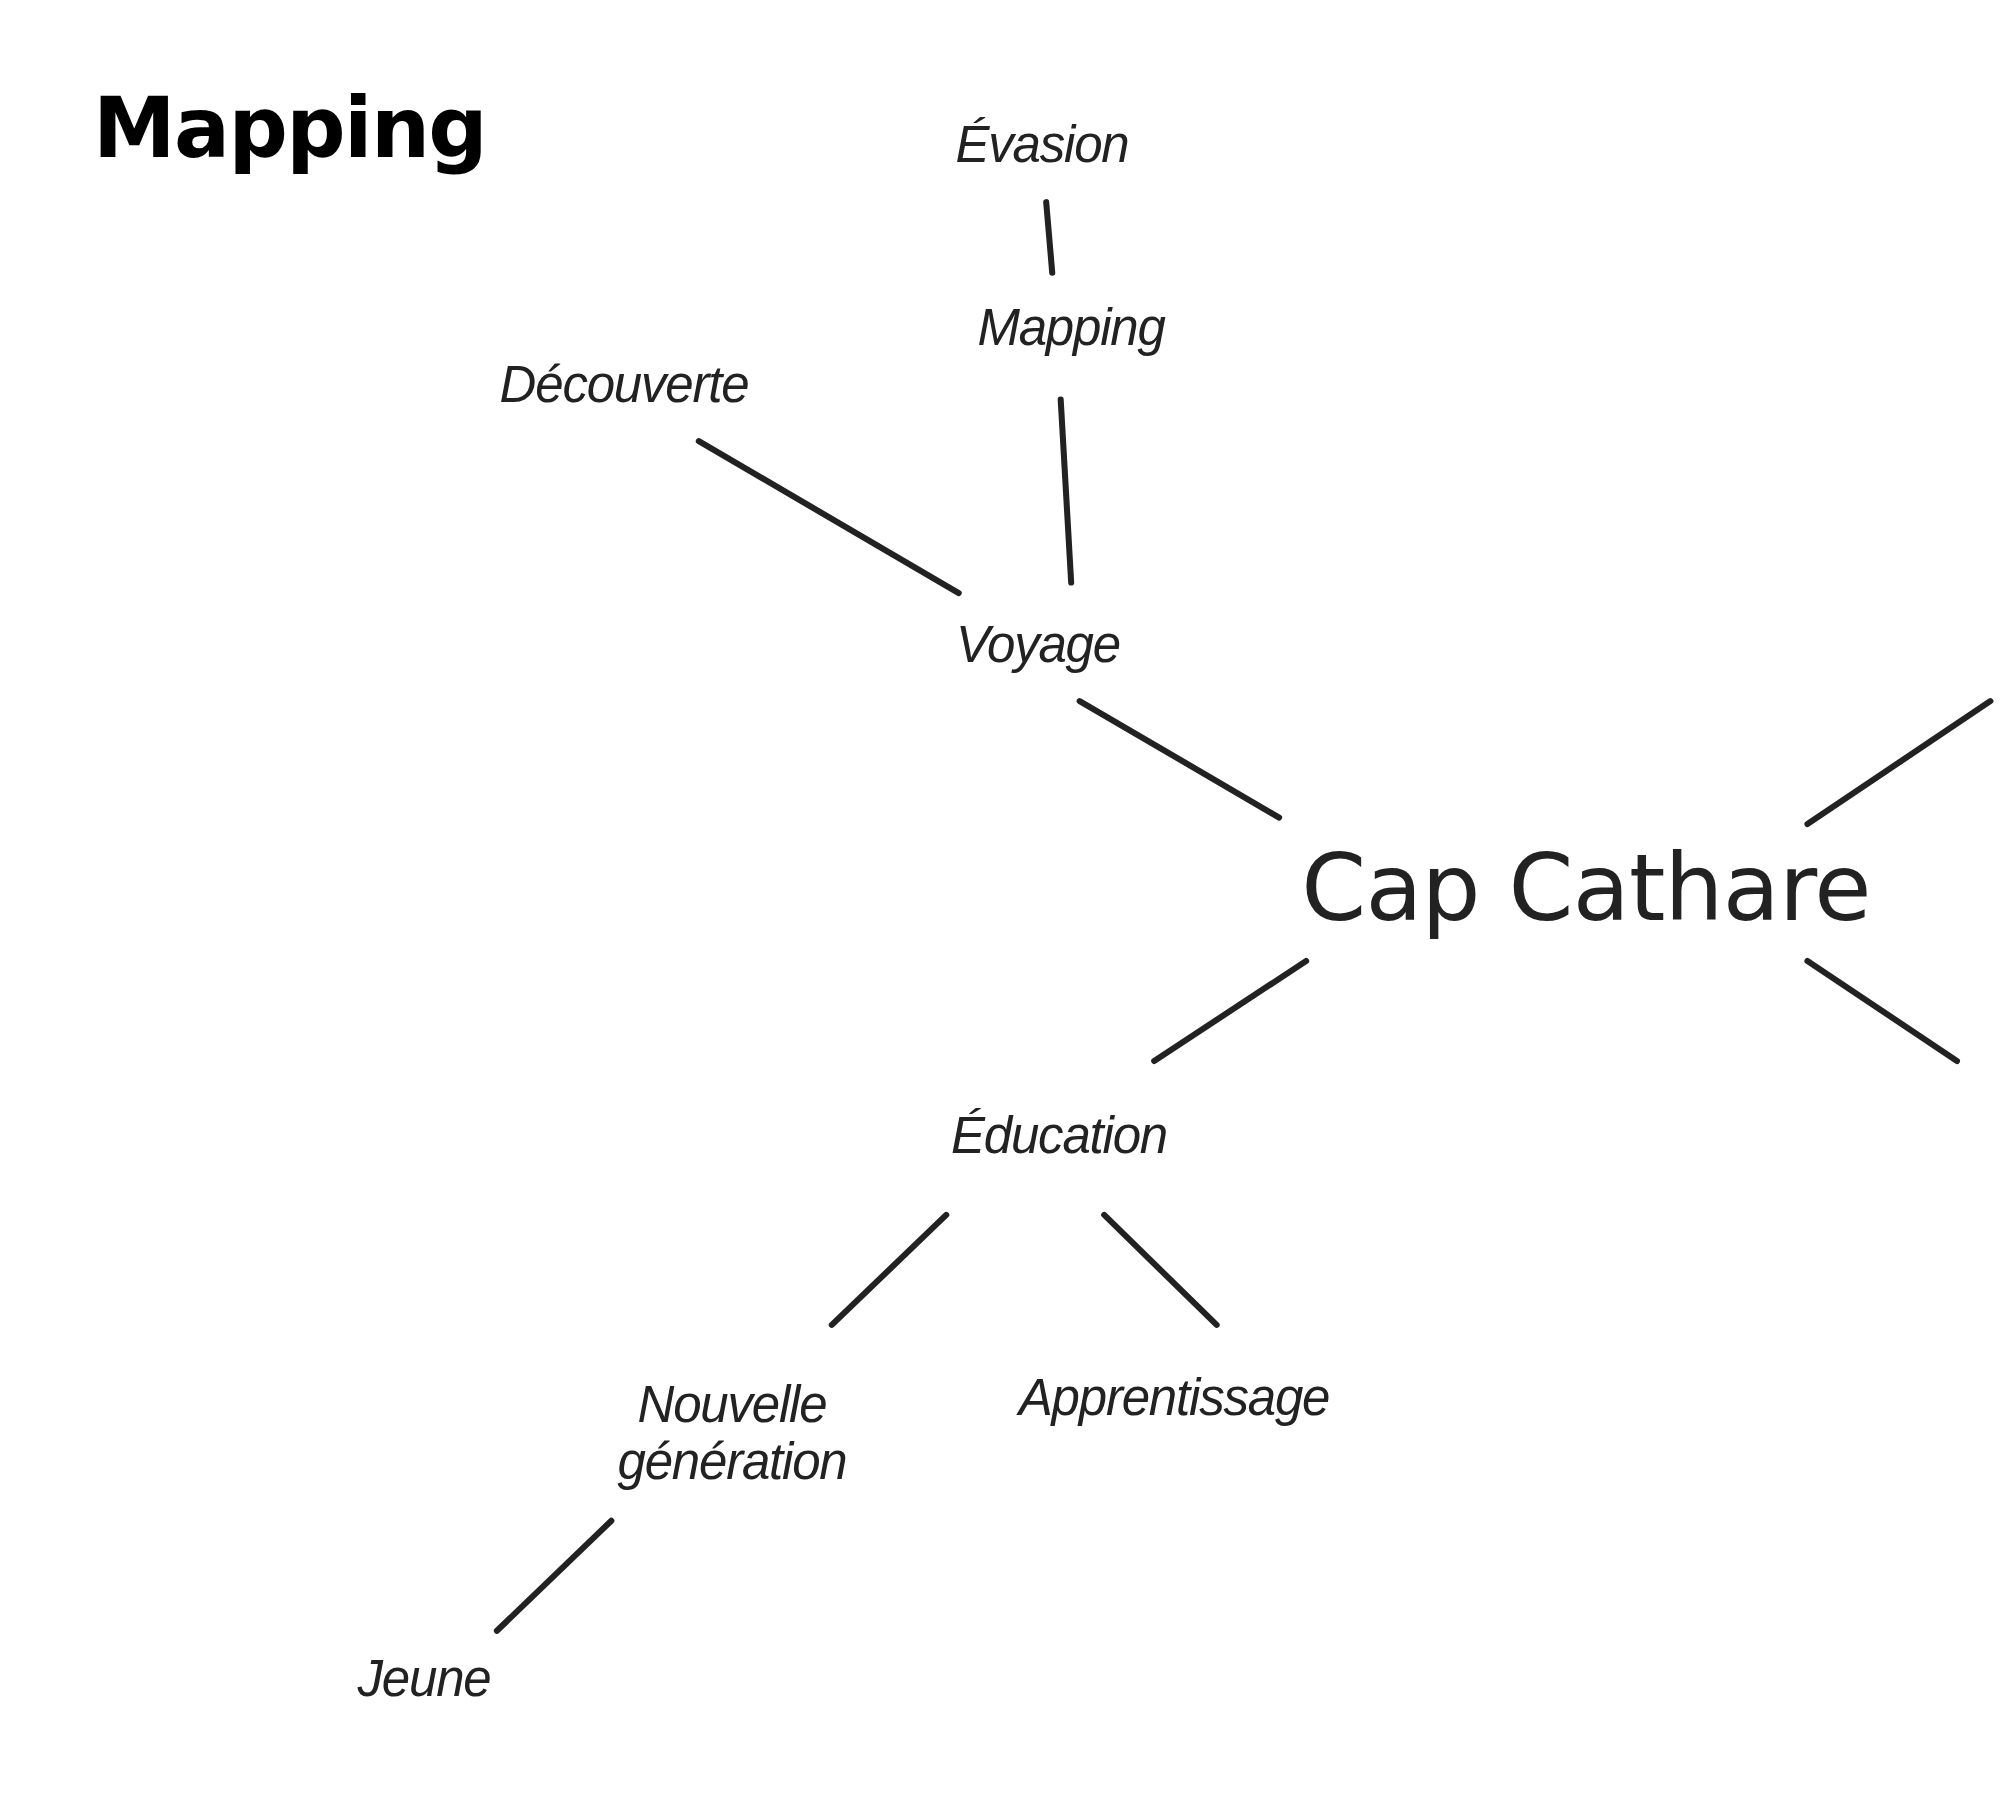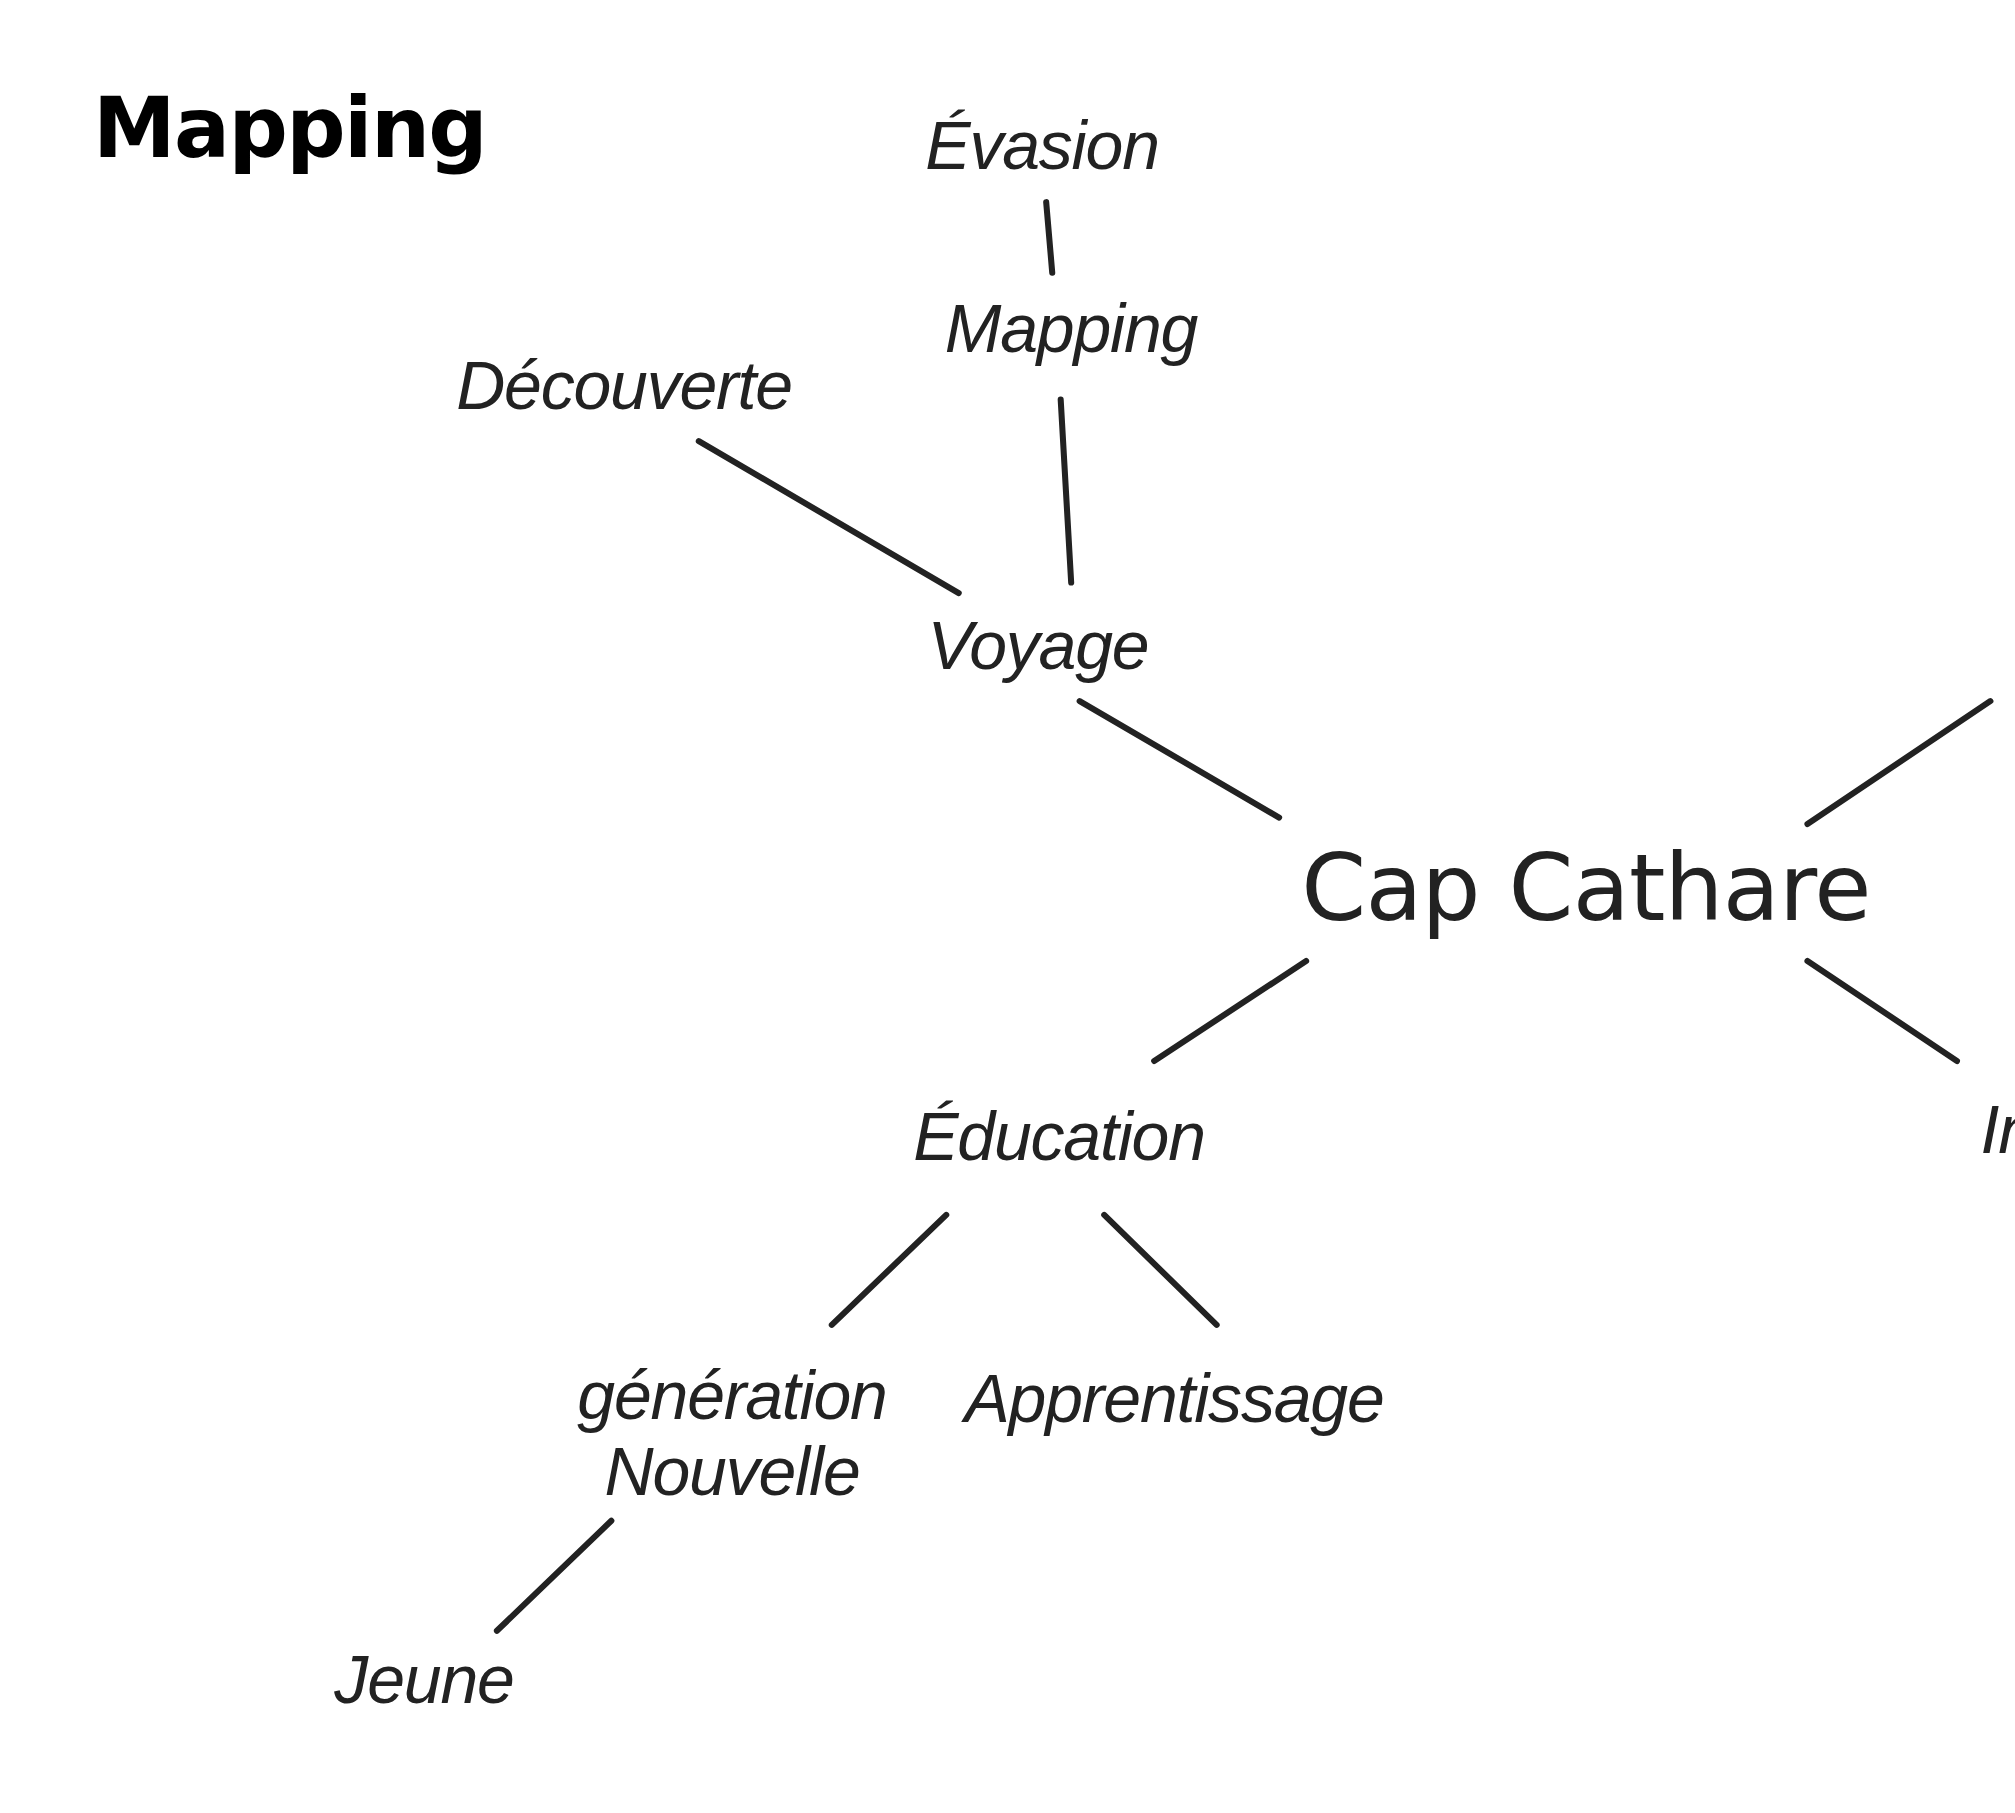--- a/index.html
+++ b/index.html
@@ -1,20 +1,20 @@
 <!DOCTYPE html>
 <html style="font-size:6.4px"><head>
 <meta charset="utf-8">
 <style>
   html, body { margin:0; padding:0; background:#ffffff; }
   body { width:3224px; height:1814px; position:relative; overflow:hidden; font-family:"DejaVu Sans", sans-serif; color:#222222; }
   #canvas { position:absolute; left:0; top:0; width:3224px; height:1814px; }
   #edges { position:absolute; left:0; top:0; }
   .title { position:absolute; left:93px; top:87px; font-family:"DejaVu Sans", sans-serif; font-weight:bold; font-size:83px; letter-spacing:-1.6px; color:#000000; line-height:1; }
-  .node { position:absolute; transform:translate(-50%,-50%); text-align:center; white-space:nowrap; font-family:"Liberation Sans", sans-serif; font-style:italic; font-size:68px; line-height:1.12; color:#222222; letter-spacing:-1.2px; }
+  .node { position:absolute; transform:translate(-50%,-50%); text-align:center; white-space:nowrap; font-family:"Liberation Sans", sans-serif; font-style:italic; font-size:51px; line-height:1.12; color:#222222; letter-spacing:-1.2px; }
   .node.center { font-style:normal; font-size:93px; letter-spacing:-0.8px; font-family:"DejaVu Sans", sans-serif;margin-left:28px; }
   .node span { display:block; }
 </style>
 </head>
 <body>
 
 <div id="canvas">
   <div class="title">Mapping</div>
 
   <svg id="edges" width="3224" height="1814" viewBox="0 0 8000 4500">
@@ -47,22 +47,22 @@
       <div class="node" style="left: 1071px; top: 328px;">
         <span>Mapping</span>
       </div>
       <div class="node" style="left: 1042px; top: 145px;">
         <span>Évasion</span>
       </div>
       <div class="node" style="left: 1059px; top: 1136px;">
         <span>Éducation</span>
       </div>
       <div class="node" style="left: 732px; top: 1433px;">
+        <span>Nouvelle</span>
         <span>génération</span>
-        <span>Nouvelle</span>
       </div>
       <div class="node" style="left: 1174px; top: 1398px;">
         <span>Apprentissage</span>
       </div>
       <div class="node" style="left: 424px; top: 1679px;">
         <span>Jeune</span>
       </div>
       <div class="node" style="left: 2105px; top: 1129px;">
         <span>Intéractif</span>
       </div>

